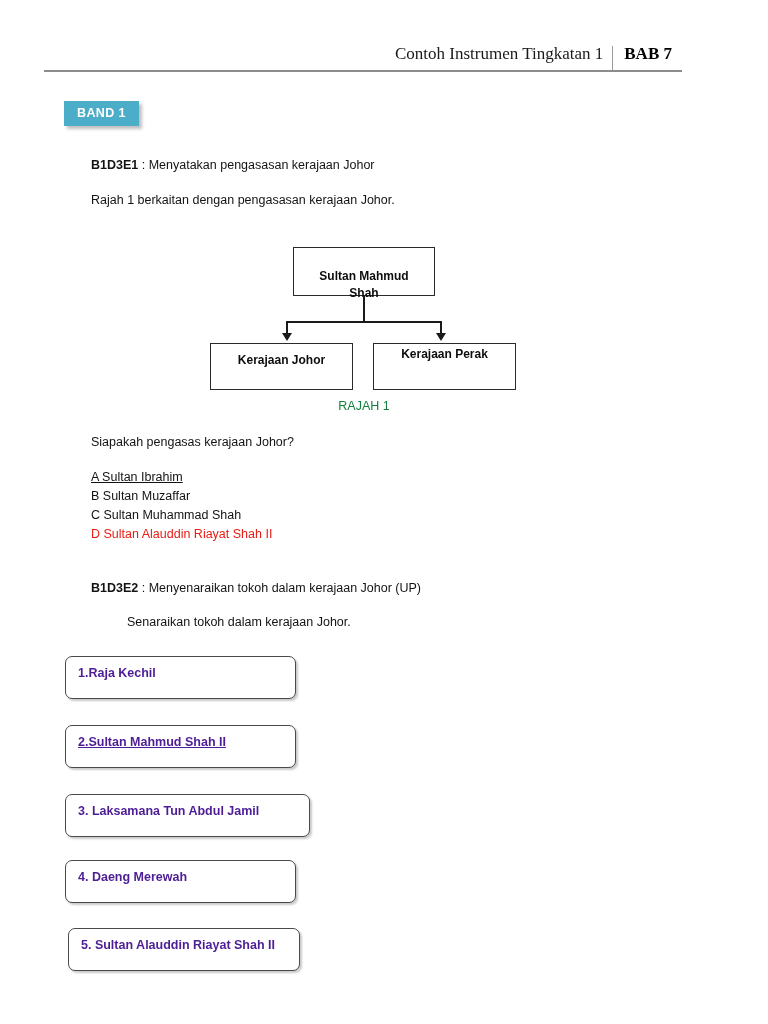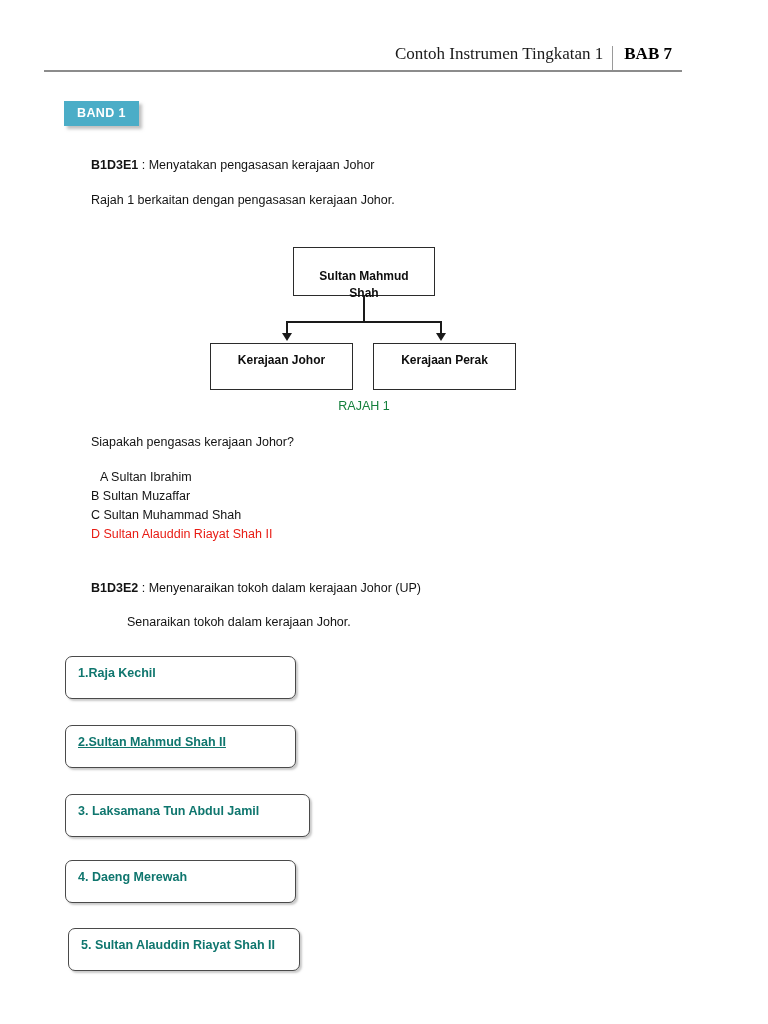--- a/index.html
+++ b/index.html
@@ -122,21 +122,21 @@
     top: 343px;
     width: 143px;
     height: 47px;
     padding-top: 9px;
   }
   .dbox-right {
     left: 373px;
     top: 343px;
     width: 143px;
     height: 47px;
-    padding-top: 9px;
+    padding-top: 3px;
   }
   .conn {
     position: absolute;
     background: #1a1a1a;
   }
   .conn-stem   { left: 363px; top: 296px; width: 1.6px; height: 26px; }
   .conn-bar    { left: 286px; top: 321px; width: 156px; height: 1.6px; }
   .conn-drop-l { left: 286px; top: 321px; width: 1.6px; height: 13px; }
   .conn-drop-r { left: 440px; top: 321px; width: 1.6px; height: 13px; }
   .arrow {
@@ -159,21 +159,21 @@
     color: #15803d;
   }
 
   
   .ans-box {
     position: absolute;
     border: 1.3px solid #4a4a4a;
     border-radius: 7px;
     box-sizing: border-box;
     background: #ffffff;
-    color: #0f766e;
+    color: #4c1d95;
     font-size: 12.5px;
     font-weight: bold;
     box-shadow: 2px 2px 2px rgba(150,150,150,0.5);
     display: flex;
     align-items: flex-start;
   }
   .ans-box span {
     padding-left: 12px;
     padding-top: 9px;
   }
@@ -212,21 +212,21 @@
   <div class="arrow arrow-r"></div>
 
   <div class="dbox dbox-left">Kerajaan Johor</div>
   <div class="dbox dbox-right">Kerajaan Perak</div>
 
   <div class="diagram-caption">RAJAH 1</div>
 </div>
 
 <div class="text-line" style="left:55px; top:435px;">Siapakah pengasas kerajaan Johor?</div>
 
-<div class="text-line" style="left:64px; top:470px;">A Sultan Ibrahim</div>
+<div class="text-line" style="left:55px; top:470px;text-decoration:underline;">A Sultan Ibrahim</div>
 <div class="text-line" style="left:55px; top:489px;">B Sultan Muzaffar</div>
 <div class="text-line" style="left:55px; top:508px;">C Sultan Muhammad Shah</div>
 <div class="text-line opt-red" style="left:55px; top:527px;">D Sultan Alauddin Riayat Shah II</div>
 
 <div class="text-line bold-lead" style="left:55px; top:581px;">
   <b>B1D3E2</b><span> : Menyenaraikan tokoh dalam kerajaan Johor (UP)</span>
 </div>
 
 <div class="text-line" style="left:55px; top:615px;margin-left:36px;">Senaraikan tokoh dalam kerajaan Johor.</div>
 

